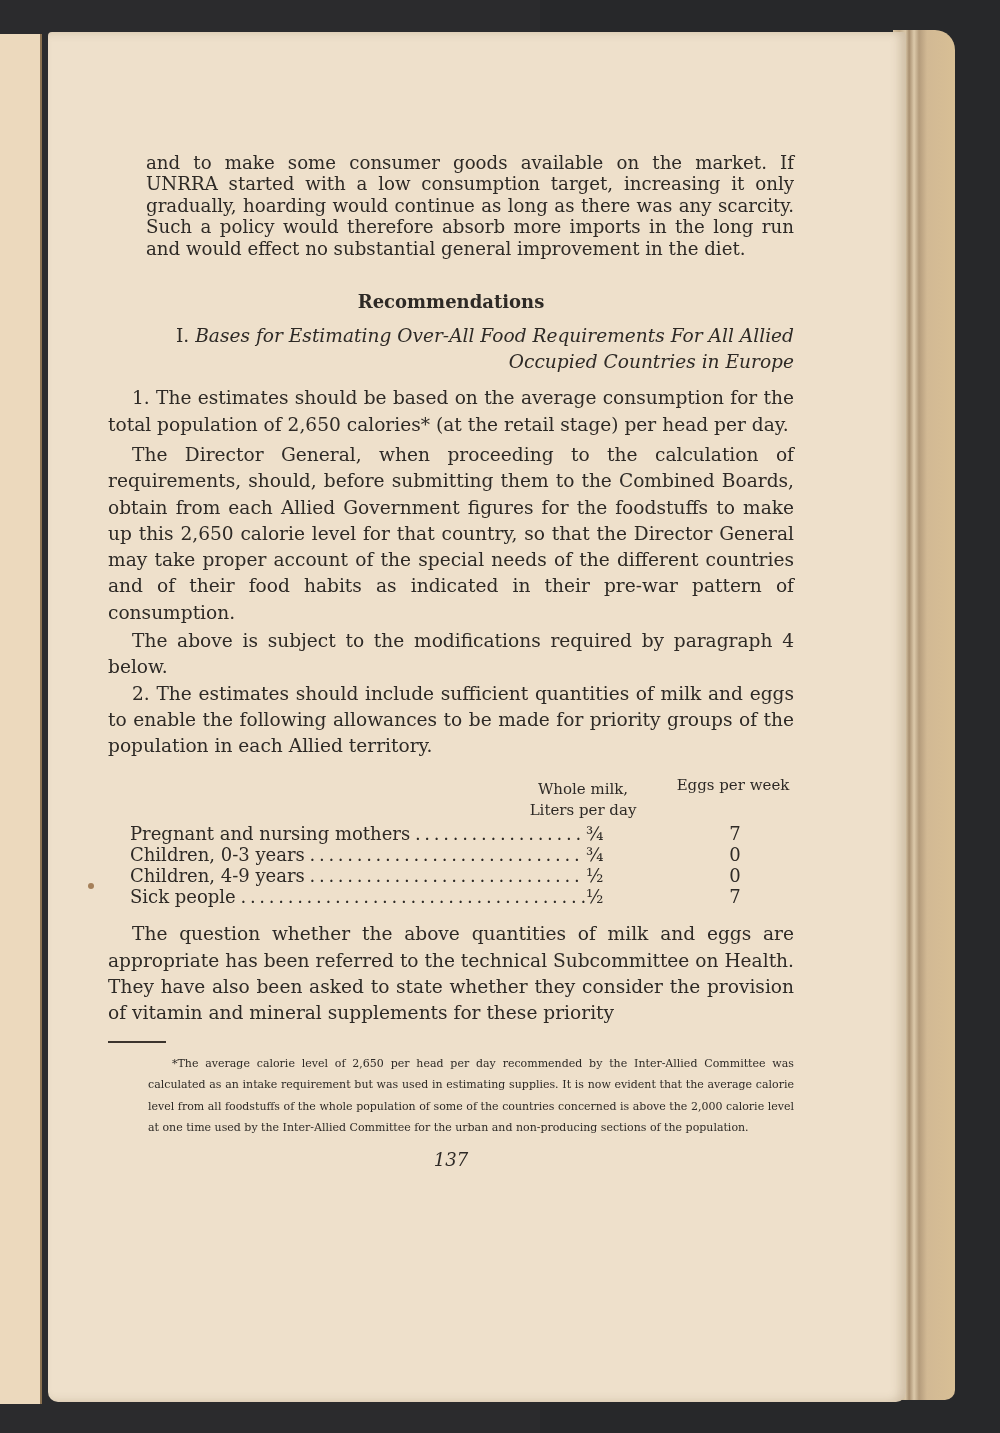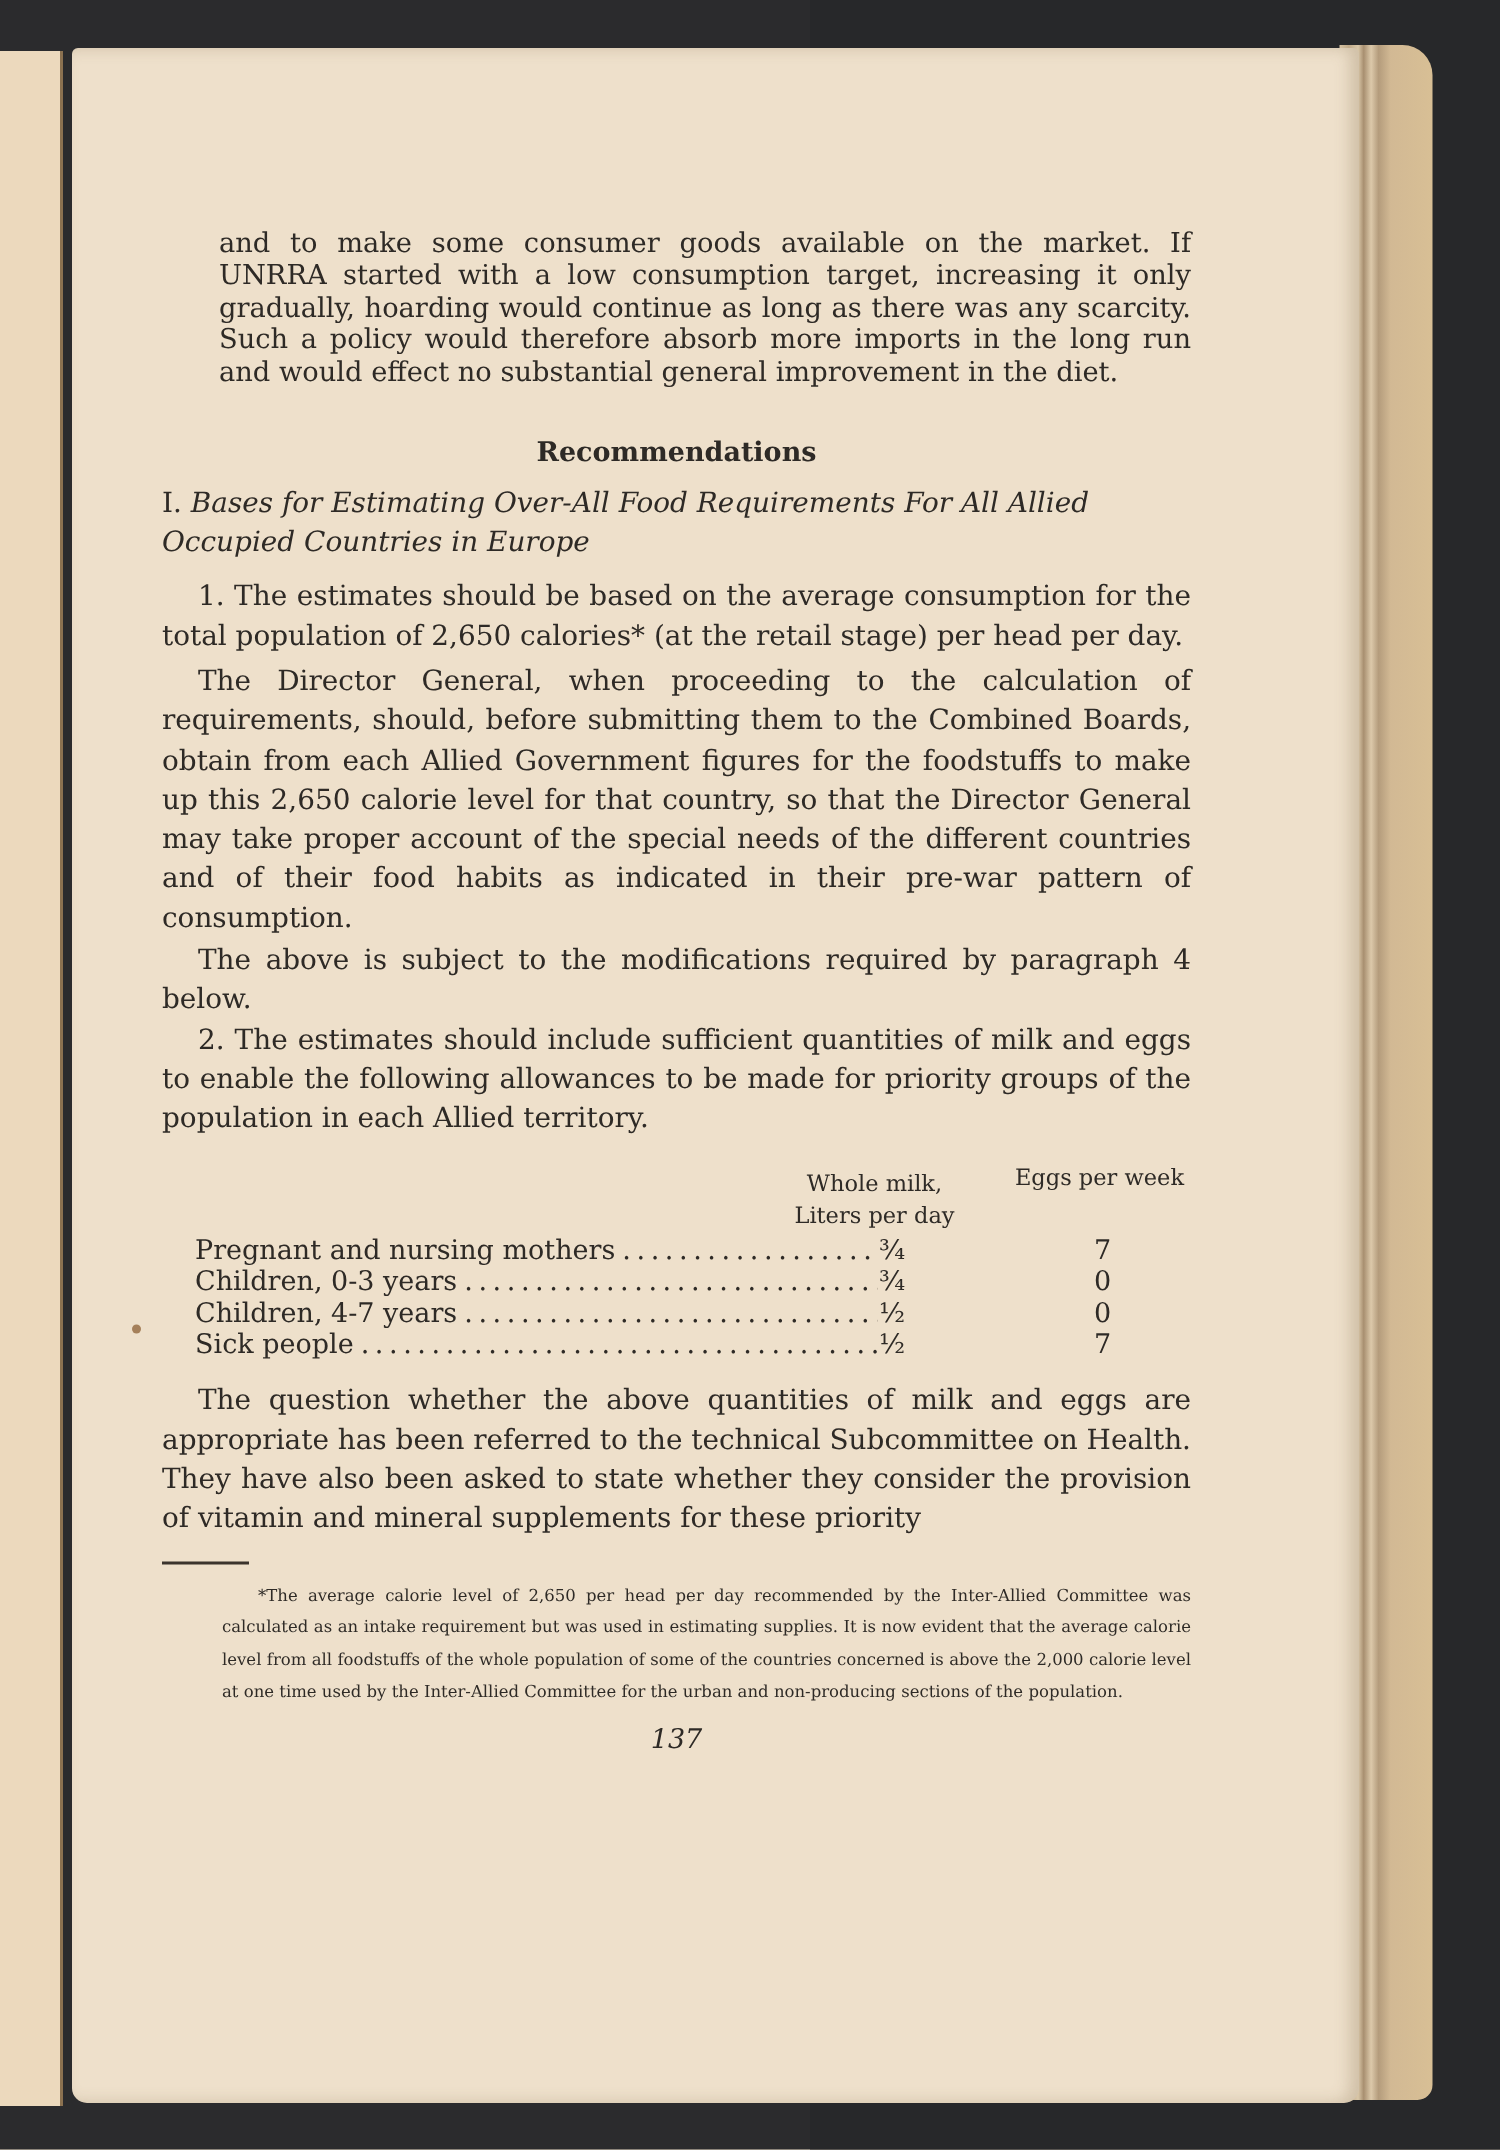--- a/index.html
+++ b/index.html
@@ -27,21 +27,21 @@
     font-family: "DejaVu Serif", serif; color: #2e2a26;
     font-size: 18.6px; line-height: 26.3px;
   }
   p { margin: 0; text-align: justify; text-align-last: left; }
   .indent { text-indent: 24px; }
   .first-block { padding-left: 38px; width: 648px; line-height: 21.4px; font-size: 18.2px; }
   .heading {
     text-align: center; font-weight: bold; font-size: 18px;
     margin-top: 30px; margin-bottom: 8px;
   }
-  .subhead { font-style: italic; text-align: left; line-height: 26px; margin-bottom: 10px; padding-left: 0; }
+  .subhead { font-style: italic; text-align: right; line-height: 26px; margin-bottom: 10px; padding-left: 0; }
   .subhead .roman { font-style: normal; }
   .table { margin-top: 16px; position: relative; height: 140px; }
   .th { position: absolute; font-size: 15px; line-height: 21px; text-align: center; }
   .row { position: absolute; left: 22px; width: 640px; height: 21px; font-size: 18px; line-height: 21px; }
   .row .lbl { position: absolute; left: 0; width: 455px; overflow: hidden; white-space: nowrap; }
   .row .lbl::after { content: " . . . . . . . . . . . . . . . . . . . . . . . . . . . . . . . . . . . . . . . . ."; letter-spacing: -1px; }
   .row .milk { position: absolute; left: 456px; width: 24px; background: #eee0cb; }
   .row .eggs { position: absolute; left: 592px; width: 26px; text-align: center; }
   .after-table { margin-top: 6px; }
   .rule { width: 58px; border-top: 2px solid #3b342d; margin: 14px 0 10px 0; }
@@ -84,21 +84,21 @@
       <span class="lbl">Pregnant and nursing mothers</span>
       <span class="milk">¾</span>
       <span class="eggs">7</span>
     </div>
     <div class="row" style="top:69px;">
       <span class="lbl">Children, 0-3 years</span>
       <span class="milk">¾</span>
       <span class="eggs">0</span>
     </div>
     <div class="row" style="top:90px;">
-      <span class="lbl">Children, 4-7 years</span>
+      <span class="lbl">Children, 4-9 years</span>
       <span class="milk">½</span>
       <span class="eggs">0</span>
     </div>
     <div class="row" style="top:111px;">
       <span class="lbl">Sick people</span>
       <span class="milk">½</span>
       <span class="eggs">7</span>
     </div>
   </div>
 

